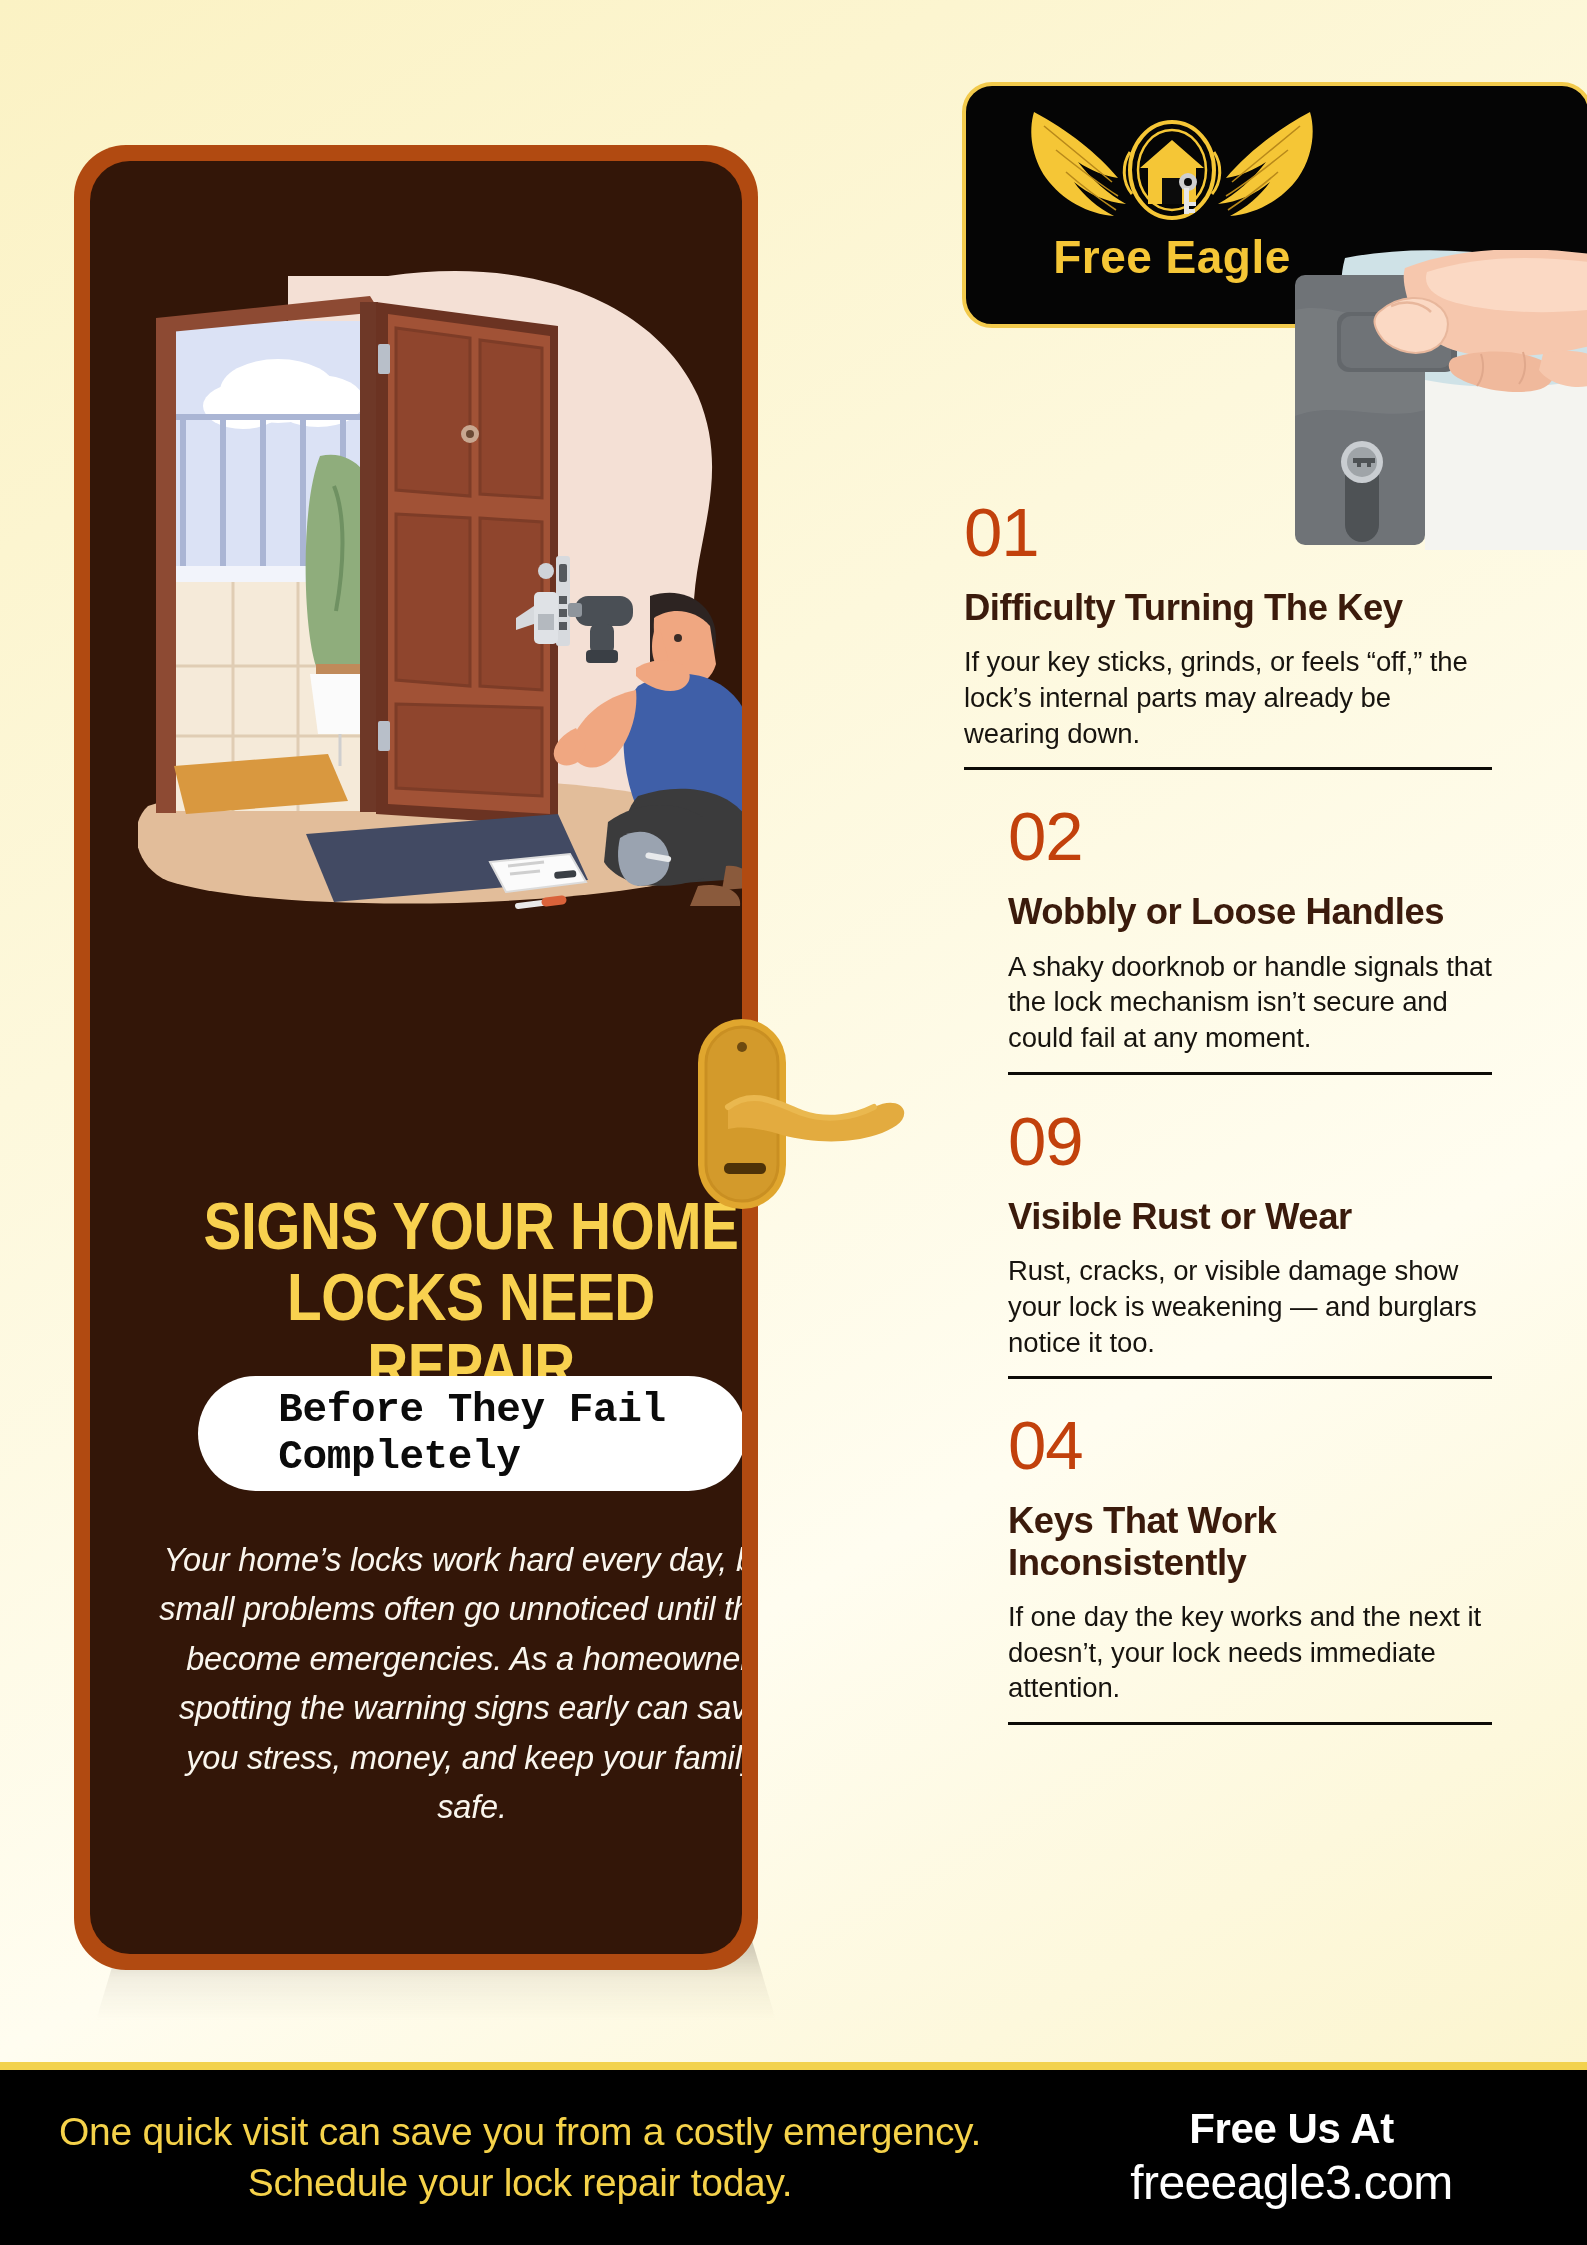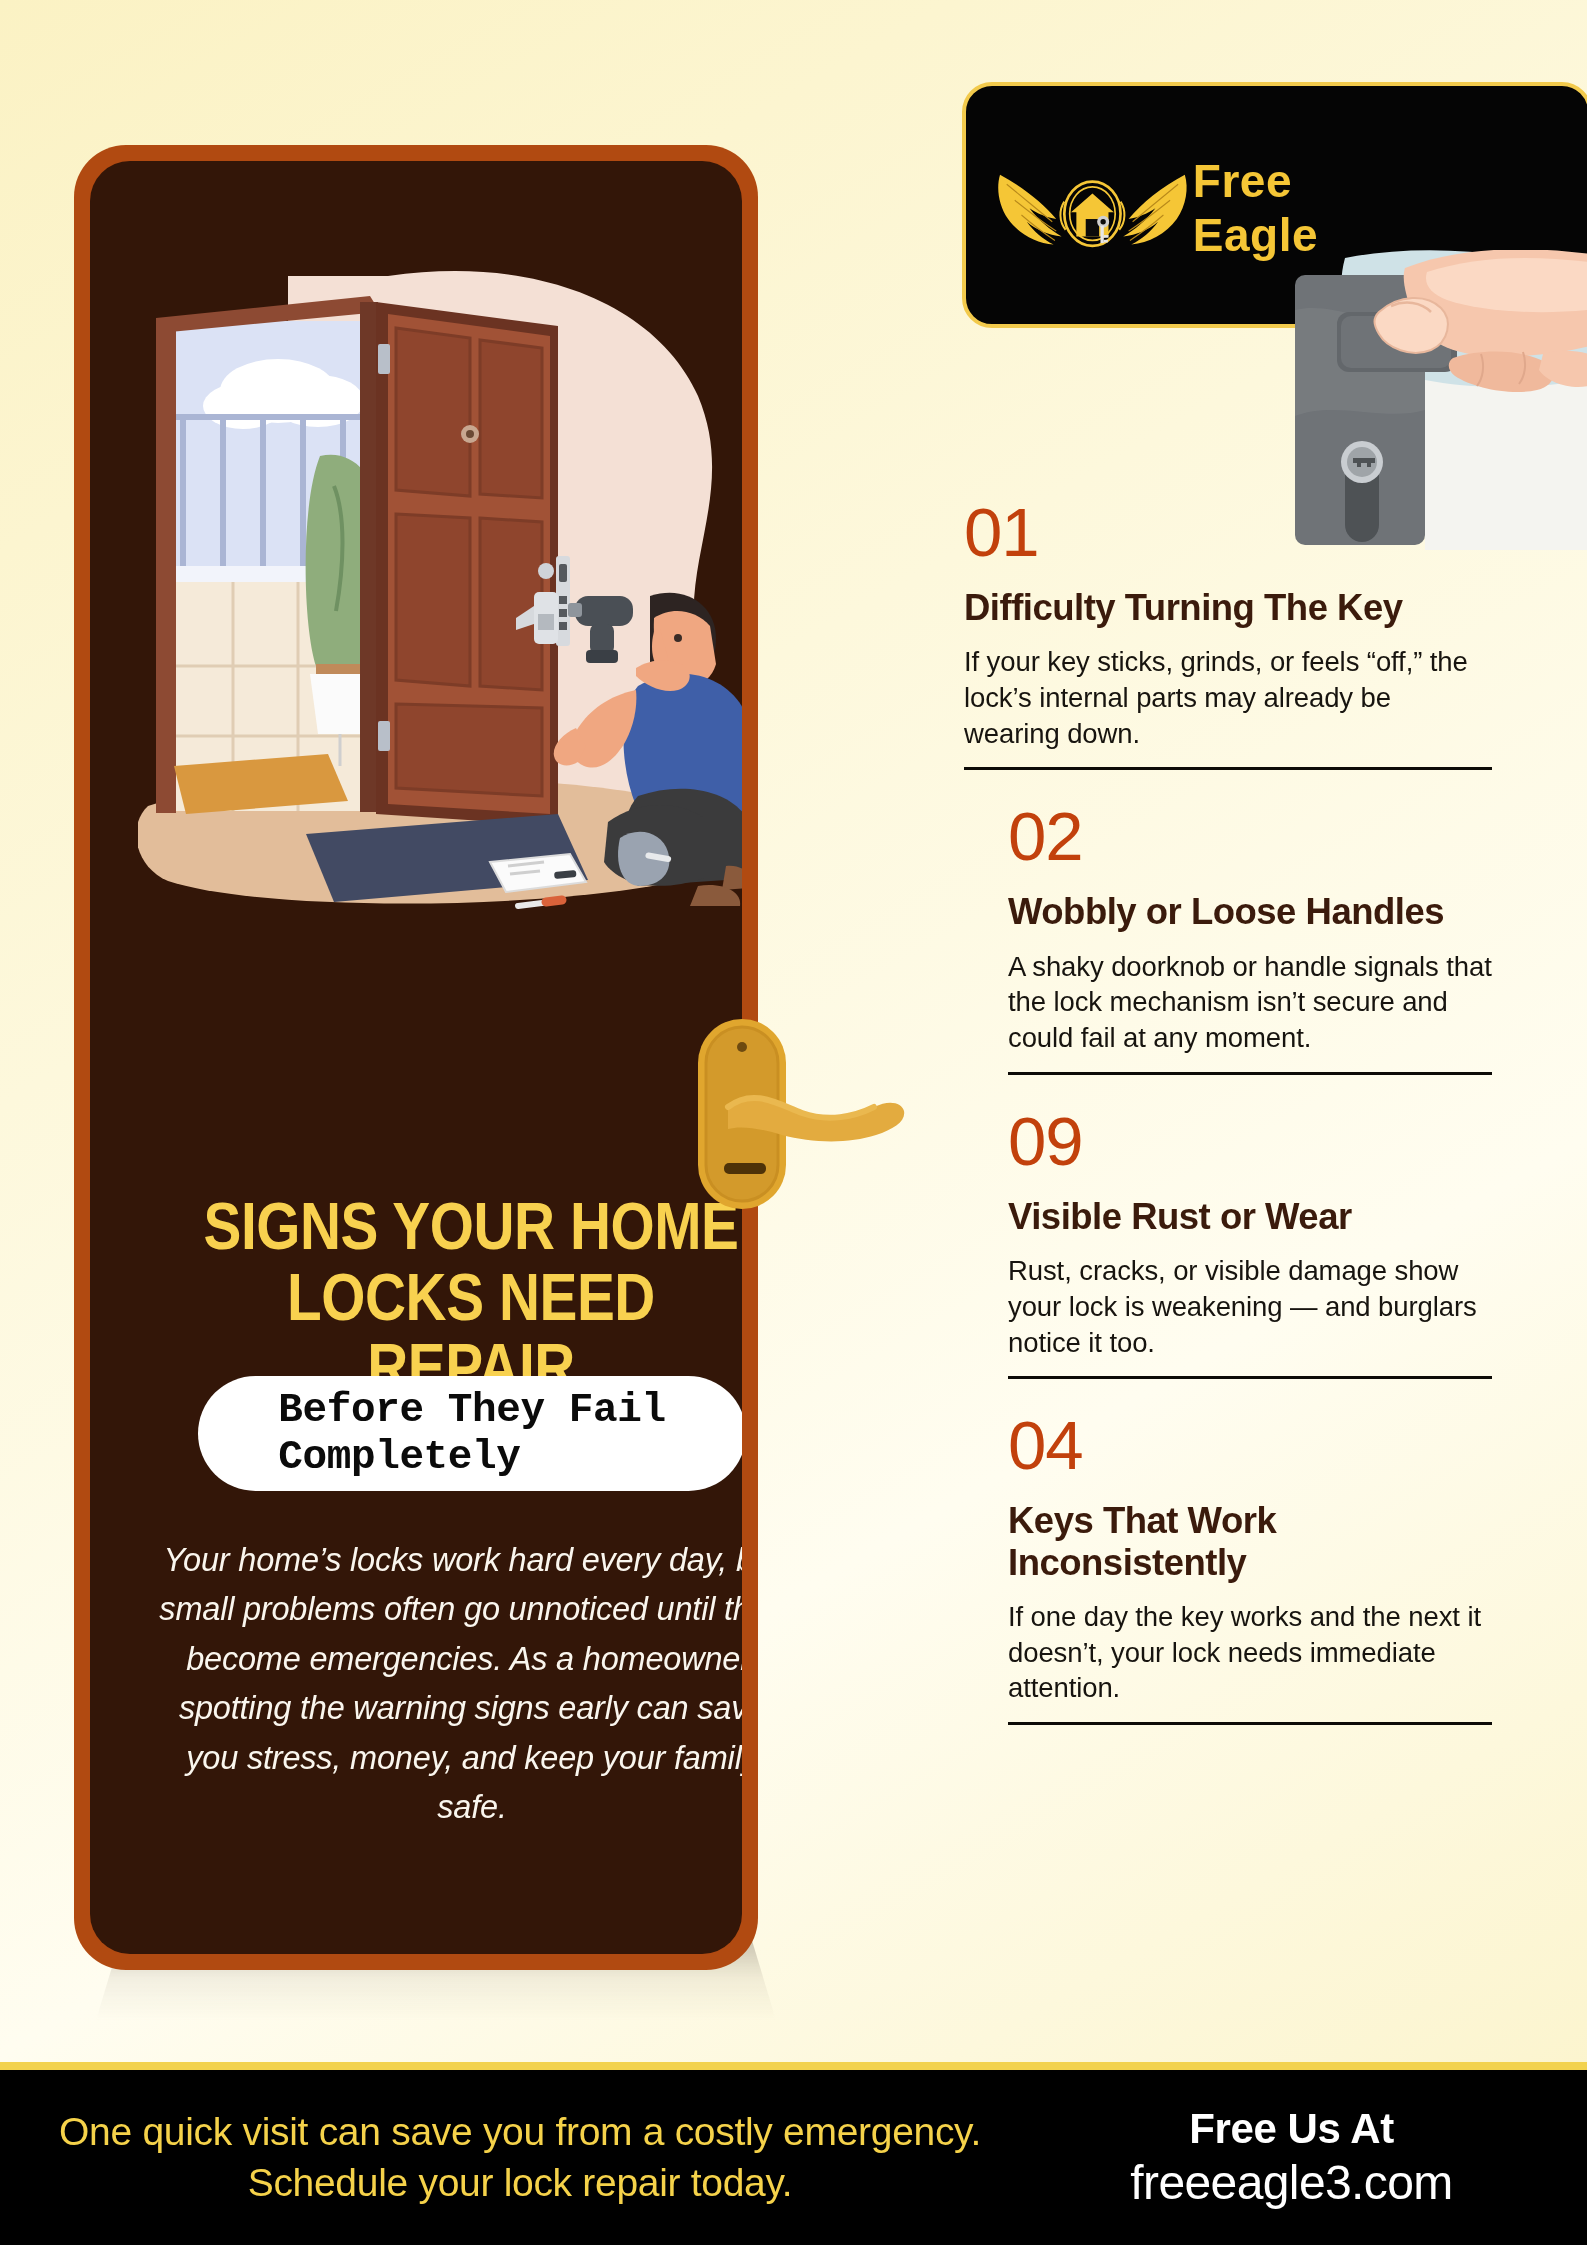--- a/index.html
+++ b/index.html
@@ -132,21 +132,21 @@
     border-radius: 30px;
     overflow: hidden;
   }
   .logo-wrap {
     position: absolute;
     left: 26px;
     top: 10px;
     width: 360px;
     height: 230px;
     display: flex;
-    flex-direction: row;
+    flex-direction: column;
     align-items: center;
     justify-content: flex-start;
   }
   .logo-mark { width: 300px; height: 140px; }
   .logo-mark svg { width: 100%; height: 100%; display:block; }
   .logo-text {
     color: #f5c636;
     font-weight: bold;
     font-size: 46px;
     letter-spacing: 0.5px;

